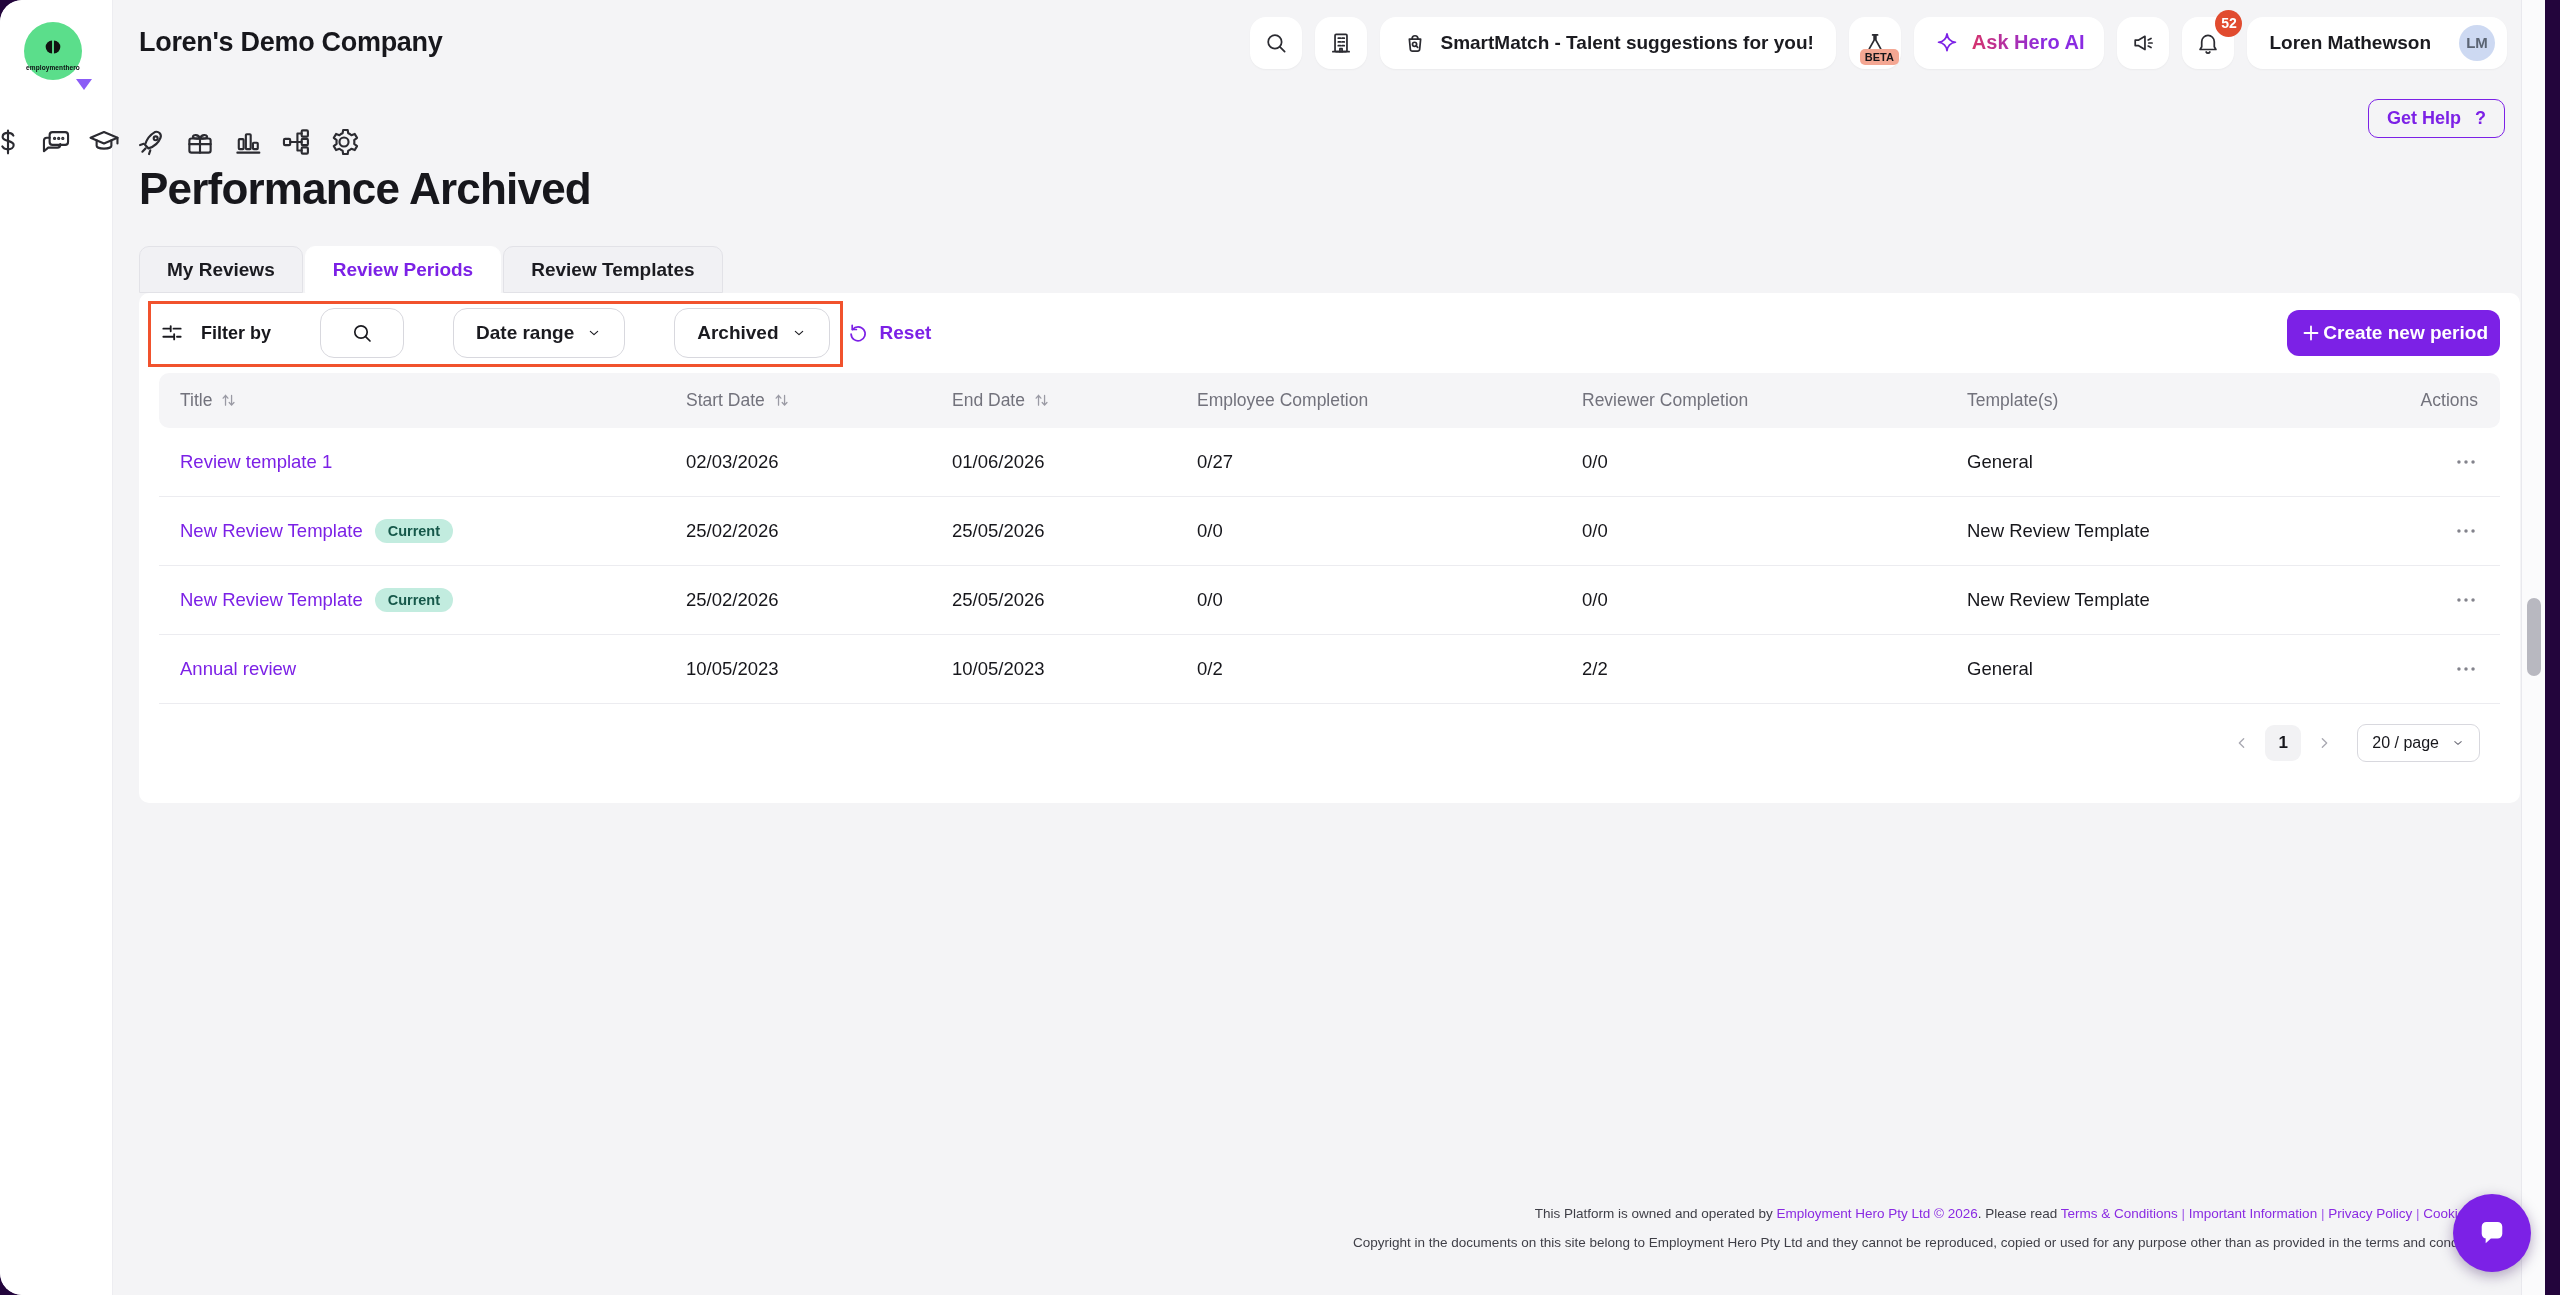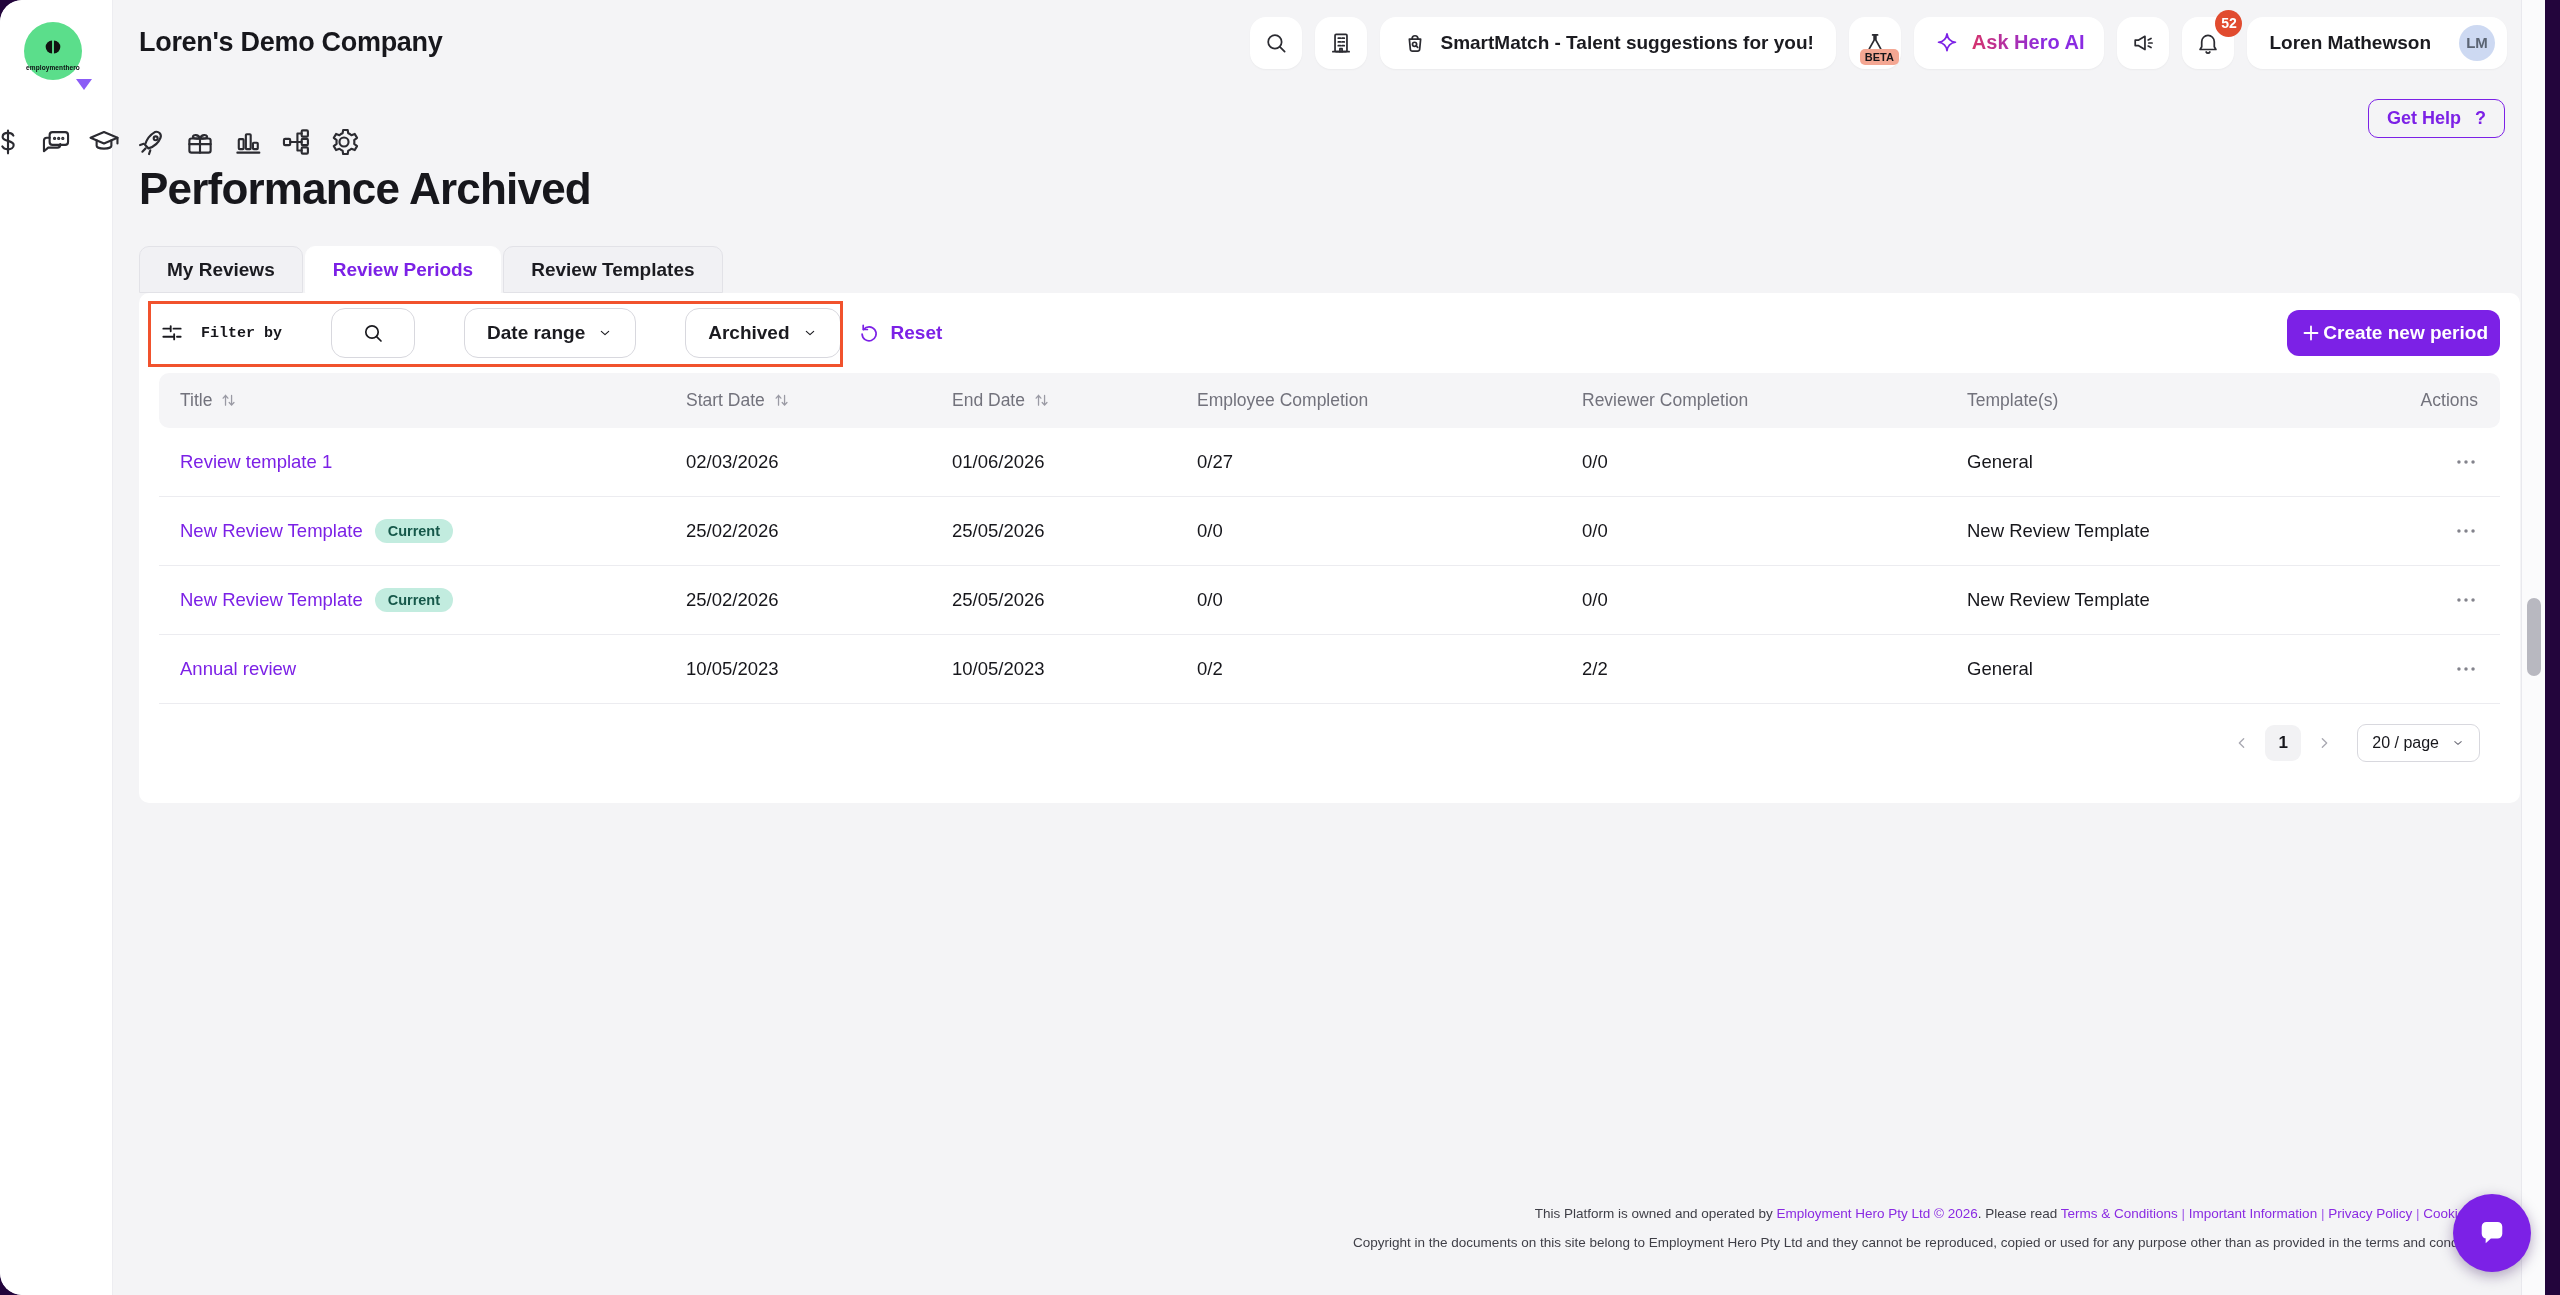--- a/index.html
+++ b/index.html
@@ -79,21 +79,21 @@
     margin-right:2px; color:#1b1b20; }
   .tab.active { background:#ffffff; border-color:#ffffff; color:#7c21e6; }
 
   .card { position:relative; margin:0 4px 0 26px; width:2381px; height:510px;
     background:#ffffff; border-radius:10px; }
   .annotation-box { position:absolute; left:9px; top:8px; width:695px; height:66px;
     border:3px solid #f1522d; z-index:5; pointer-events:none; }
   .card-top { display:flex; align-items:center; height:80px; padding:0 20px; }
   .filterbar { display:flex; align-items:center; gap:16px; }
   .filterbar svg { stroke:#1b1b20; stroke-width:1.7; fill:none; stroke-linecap:round; stroke-linejoin:round; }
-  .filter-label { font-size:15px; font-weight:bold;font-family:Liberation Mono, monospace; }
+  .filter-label { font-size:18px; font-weight:bold; }
   .fpill { display:flex; align-items:center; justify-content:center; gap:12px; height:50px;
     background:#fff; border:1px solid #d8d8de; border-radius:14px; cursor:pointer; font-size:19px;
     font-weight:bold; color:#1b1b20;margin-left:33px; }
   .fpill.search { width:84px; }
   .fpill.daterange { padding:0 22px; }
   .fpill.archived { padding:0 22px; }
   .chev { width:16px; height:16px; }
   .reset-btn { display:flex; align-items:center; gap:10px; color:#7c21e6; font-size:19px;
     font-weight:bold; cursor:pointer; }
   .reset-btn svg { stroke:#7c21e6; }

